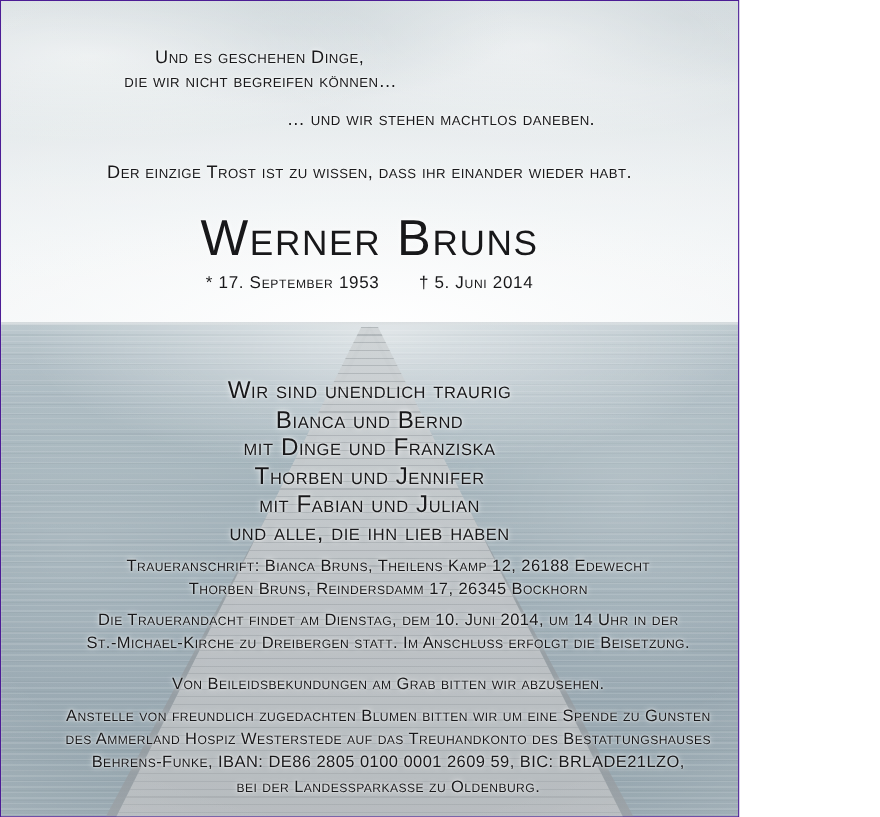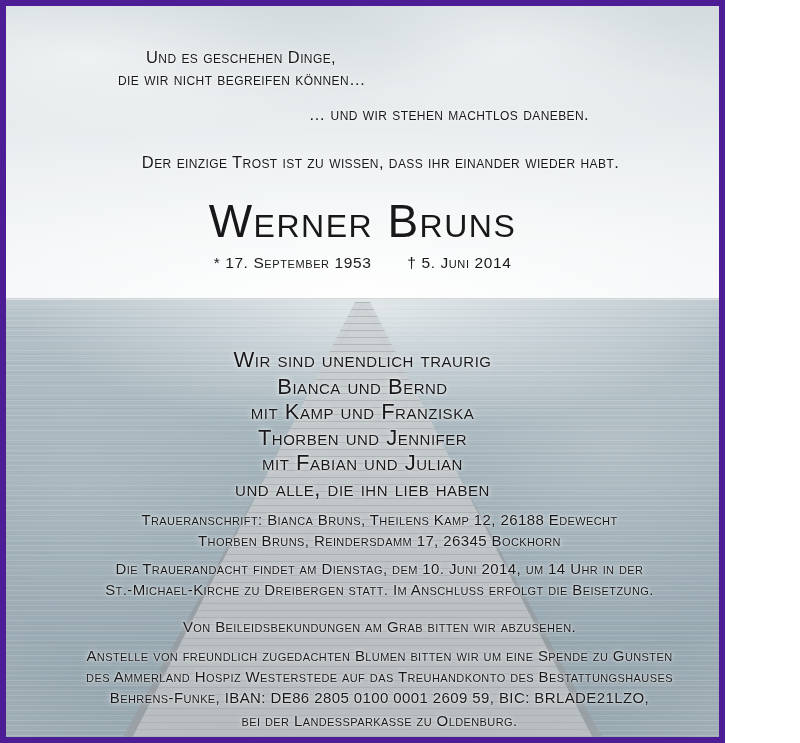--- a/index.html
+++ b/index.html
@@ -5,25 +5,25 @@
   html, body {
     margin: 0;
     padding: 0;
     background: #ffffff;
   }
   body {
     font-family: "Liberation Sans", sans-serif;
   }
   .card {
     position: relative;
-    width: 725px;
+    width: 672px;
     height: 743px;
     overflow: hidden;
     box-sizing: border-box;
-    border: 6px solid #4c1d95;
+    border: 1px solid #4c1d95;
     background: #e9edee;
   }
 
   
   .bg {
     position: absolute;
     inset: 0;
     overflow: hidden;
   }
   .sky {
@@ -161,21 +161,21 @@
   .line {
     position: absolute;
     width: 100%;
     white-space: nowrap;
     text-shadow: 0 0 6px rgba(255,255,255,0.85), 0 0 2px rgba(255,255,255,0.9);
   }
 
   .quote1 { top: 42px;  font-size: 16.5px; letter-spacing: 0.4px; text-align: left; padding-left: 140px; box-sizing: border-box; }
   .quote2 { top: 64px;  font-size: 16.5px; letter-spacing: 0.4px; text-align: left; padding-left: 112px; box-sizing: border-box; }
   .quote3 { top: 99px;  font-size: 16.5px; letter-spacing: 0.4px; text-align: right; padding-right: 130px; box-sizing: border-box; }
-  .quote4 { top: 147px; font-size: 16.5px; letter-spacing: 0.4px; padding-left: 18px; }
+  .quote4 { top: 147px; font-size: 16.5px; letter-spacing: 0.4px; }
 
   .name {
     top: 188px;
     font-size: 46px;
     letter-spacing: 1.5px;
     font-weight: 400;
   }
   .dates {
     top: 248px;
     font-size: 15.5px;
@@ -234,21 +234,21 @@
     <div class="line name">Werner Bruns</div>
 
     <div class="line dates">
       <span>* 17. September 1953</span>
       <span class="gap"></span>
       <span>† 5. Juni 2014</span>
     </div>
 
     <div class="line fam fam1">Wir sind unendlich traurig</div>
     <div class="line fam fam2">Bianca und Bernd</div>
-    <div class="line fam fam3">mit Kamp und Franziska</div>
+    <div class="line fam fam3">mit Dinge und Franziska</div>
     <div class="line fam fam4">Thorben und Jennifer</div>
     <div class="line fam fam5">mit Fabian und Julian</div>
     <div class="line fam fam6">und alle, die ihn lieb haben</div>
 
     <div class="line info i1">Traueranschrift: Bianca Bruns, Theilens Kamp 12, 26188 Edewecht</div>
     <div class="line info i2">Thorben Bruns, Reindersdamm 17, 26345 Bockhorn</div>
     <div class="line info i3">Die Trauerandacht findet am Dienstag, dem 10. Juni 2014, um 14 Uhr in der</div>
     <div class="line info i4">St.-Michael-Kirche zu Dreibergen statt. Im Anschluss erfolgt die Beisetzung.</div>
     <div class="line info i5">Von Beileidsbekundungen am Grab bitten wir abzusehen.</div>
     <div class="line info i6">Anstelle von freundlich zugedachten Blumen bitten wir um eine Spende zu Gunsten</div>

